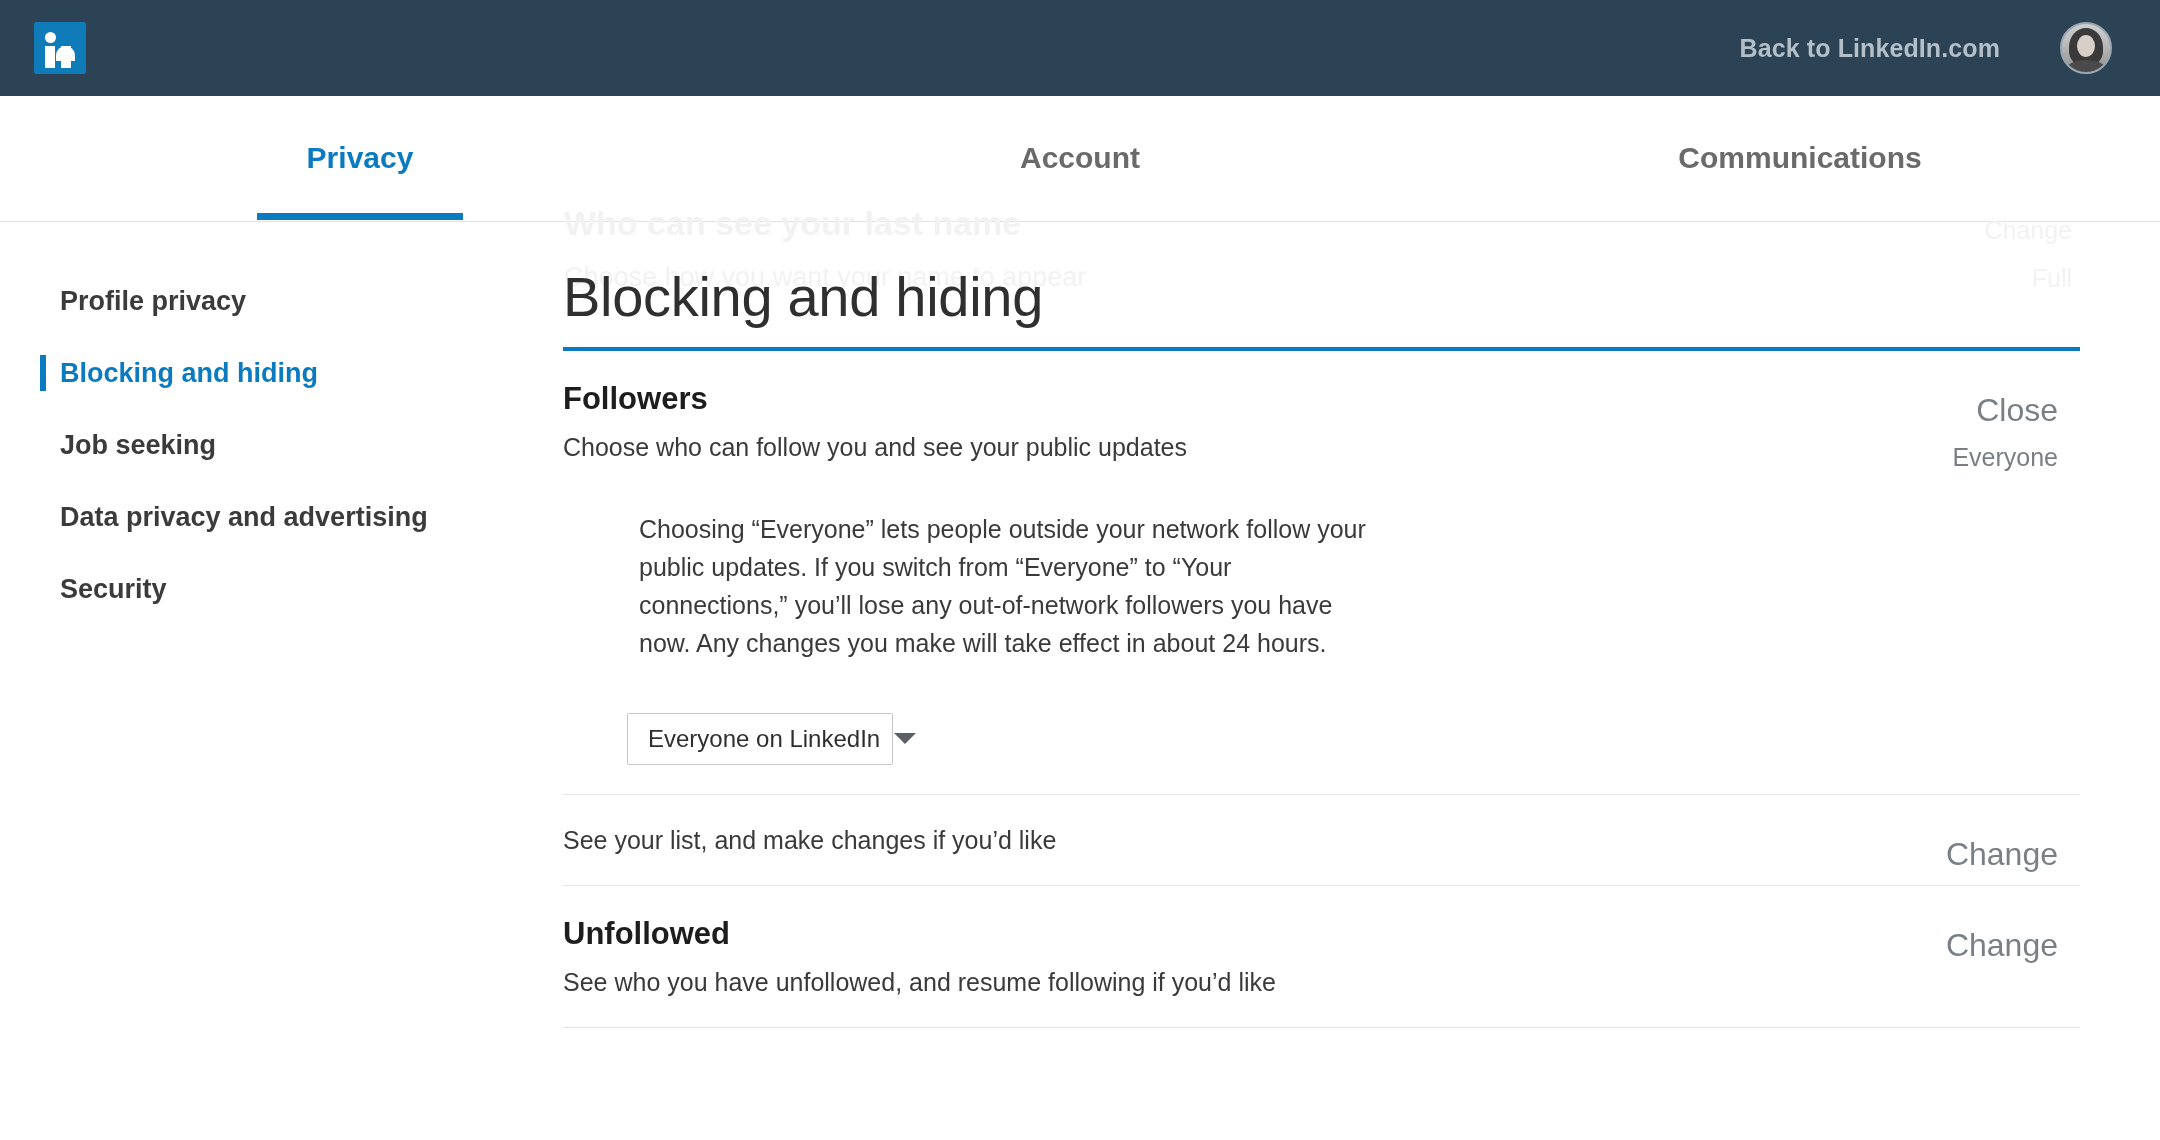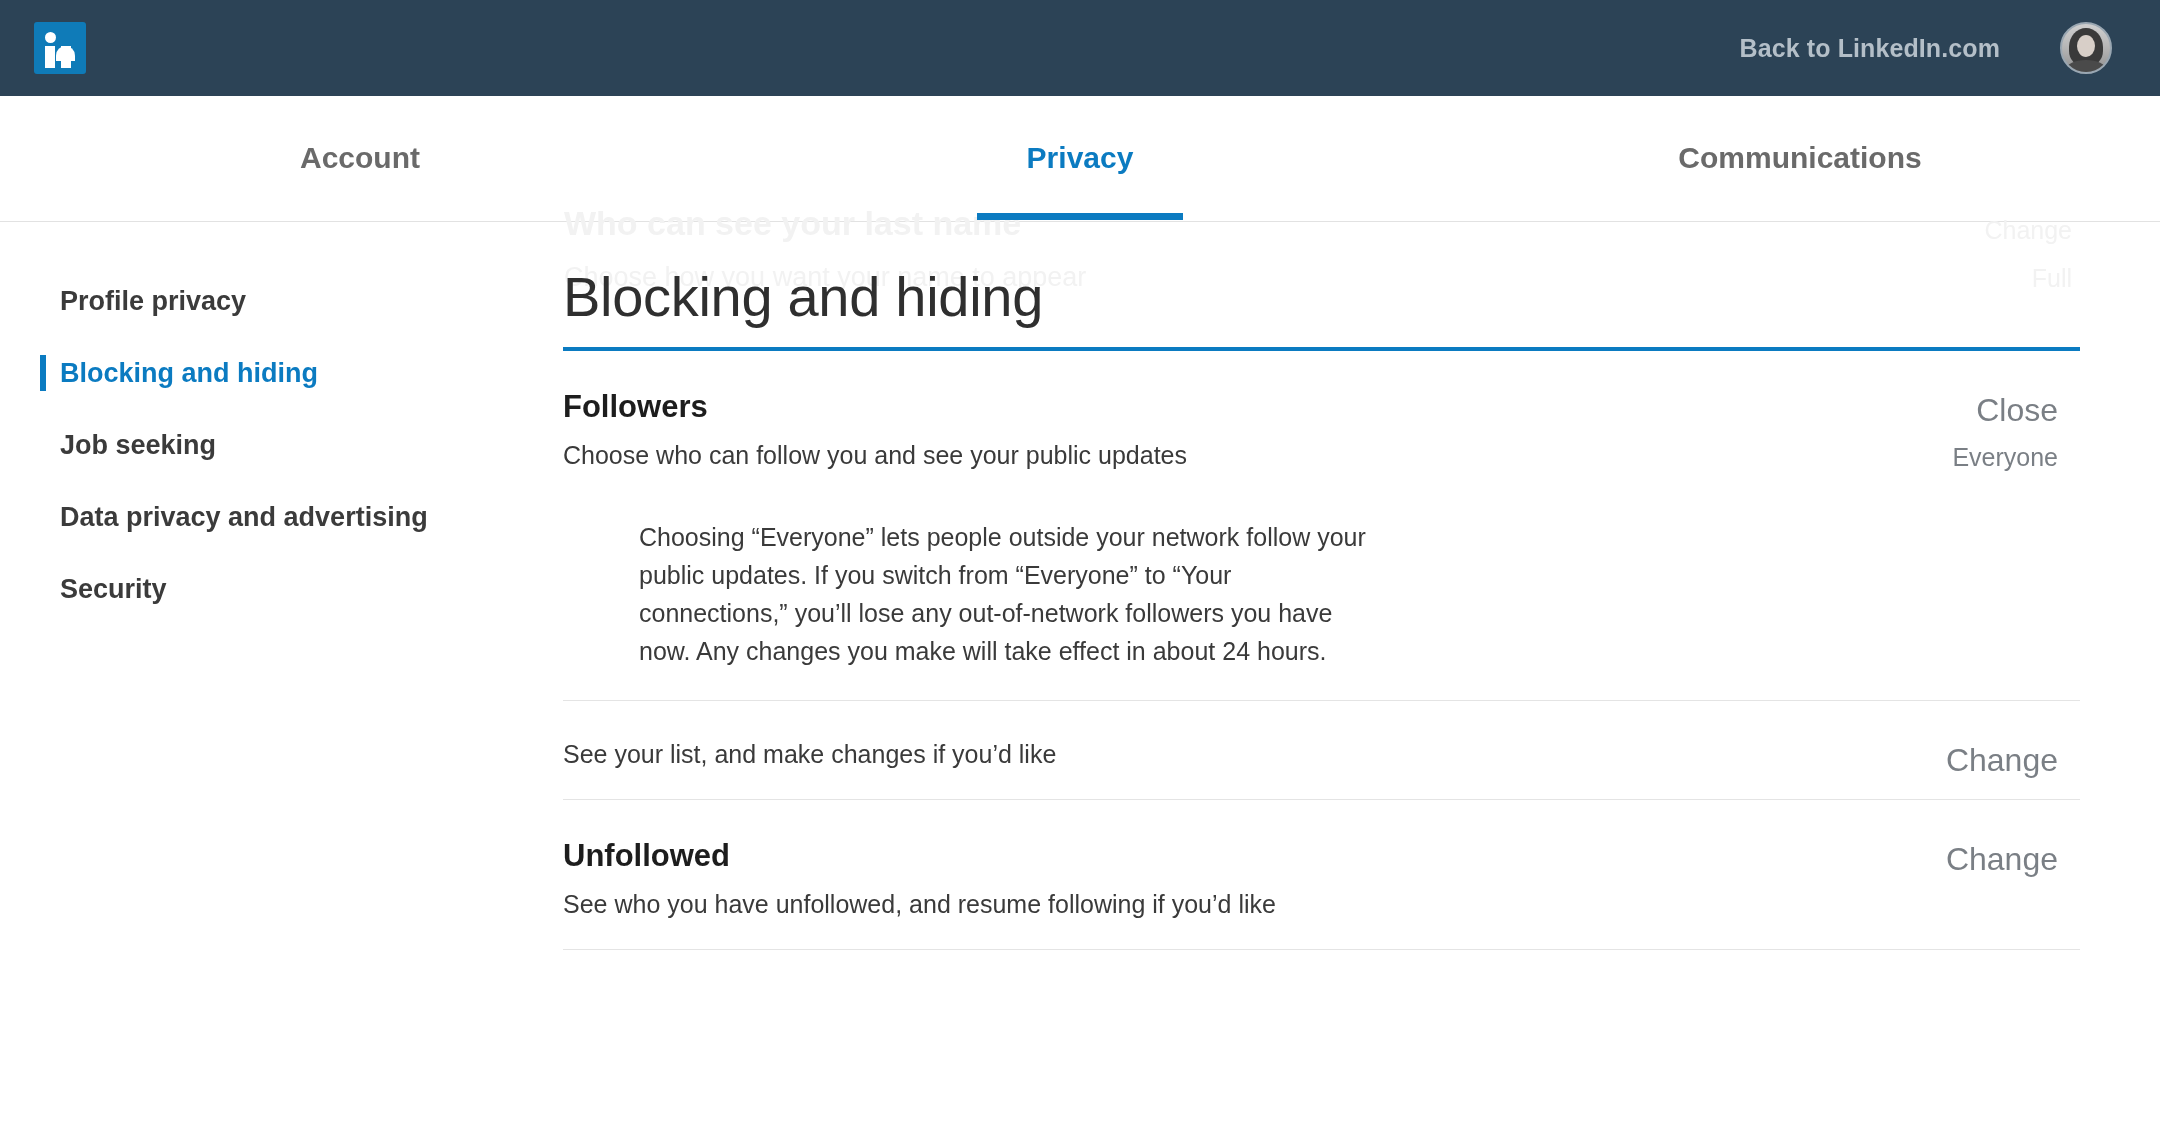--- a/index.html
+++ b/index.html
@@ -215,21 +215,21 @@
     line-height: 1.15;
   }
   .title-rule {
     height: 4px;
     background: #0b7bc1;
     width: 100%;
   }
 
   .section {
     position: relative;
-    padding: 37px 0 0 0;
+    padding: 29px 0 0 0;
   }
   .section-divider {
     height: 1px;
     background: #e4e4e4;
     width: 100%;
     margin-top: 29px;
   }
   .section-title {
     font-size: 31px;
     font-weight: bold;
@@ -318,25 +318,25 @@
   </div>
 </div>
 
 <div class="tabsbar">
   <div class="ghost ghost-title">Who can see your last name</div>
   <div class="ghost ghost-sub">Choose how you want your name to appear</div>
   <div class="ghost ghost-change">Change</div>
   <div class="ghost ghost-full">Full</div>
 
   <div class="tabs">
-    <div class="tab">Account</div>
     <div class="tab active">
       <span>Privacy</span>
       <span class="tab-underline"></span>
     </div>
+    <div class="tab">Account</div>
     <div class="tab">Communications</div>
   </div>
 </div>
 
 <div class="sidebar">
   <div class="side-item">Profile privacy</div>
   <div class="side-item active">Blocking and hiding</div>
   <div class="side-item">Job seeking</div>
   <div class="side-item">Data privacy and advertising</div>
   <div class="side-item">Security</div>
@@ -347,20 +347,24 @@
   <div class="title-rule"></div>
 
   <div class="section">
     <div class="section-title">Followers</div>
     <div class="section-sub">Choose who can follow you and see your public updates</div>
     <div class="section-action">Close</div>
     <div class="section-value">Everyone</div>
 
     <div class="expand-body">
       <p class="expand-text">Choosing “Everyone” lets people outside your network follow your public updates. If you switch from “Everyone” to “Your connections,” you’ll lose any out-of-network followers you have now. Any changes you make will take effect in about 24 hours.</p>
+      <div class="select-wrap">
+        <span class="select-value">Everyone on LinkedIn</span>
+        <span class="caret"></span>
+      </div>
     </div>
     <div class="section-divider"></div>
   </div>
 
   <div class="section">
     <div class="section-sub">See your list, and make changes if you’d like</div>
     <div class="section-action">Change</div>
     <div class="section-divider"></div>
   </div>
 

